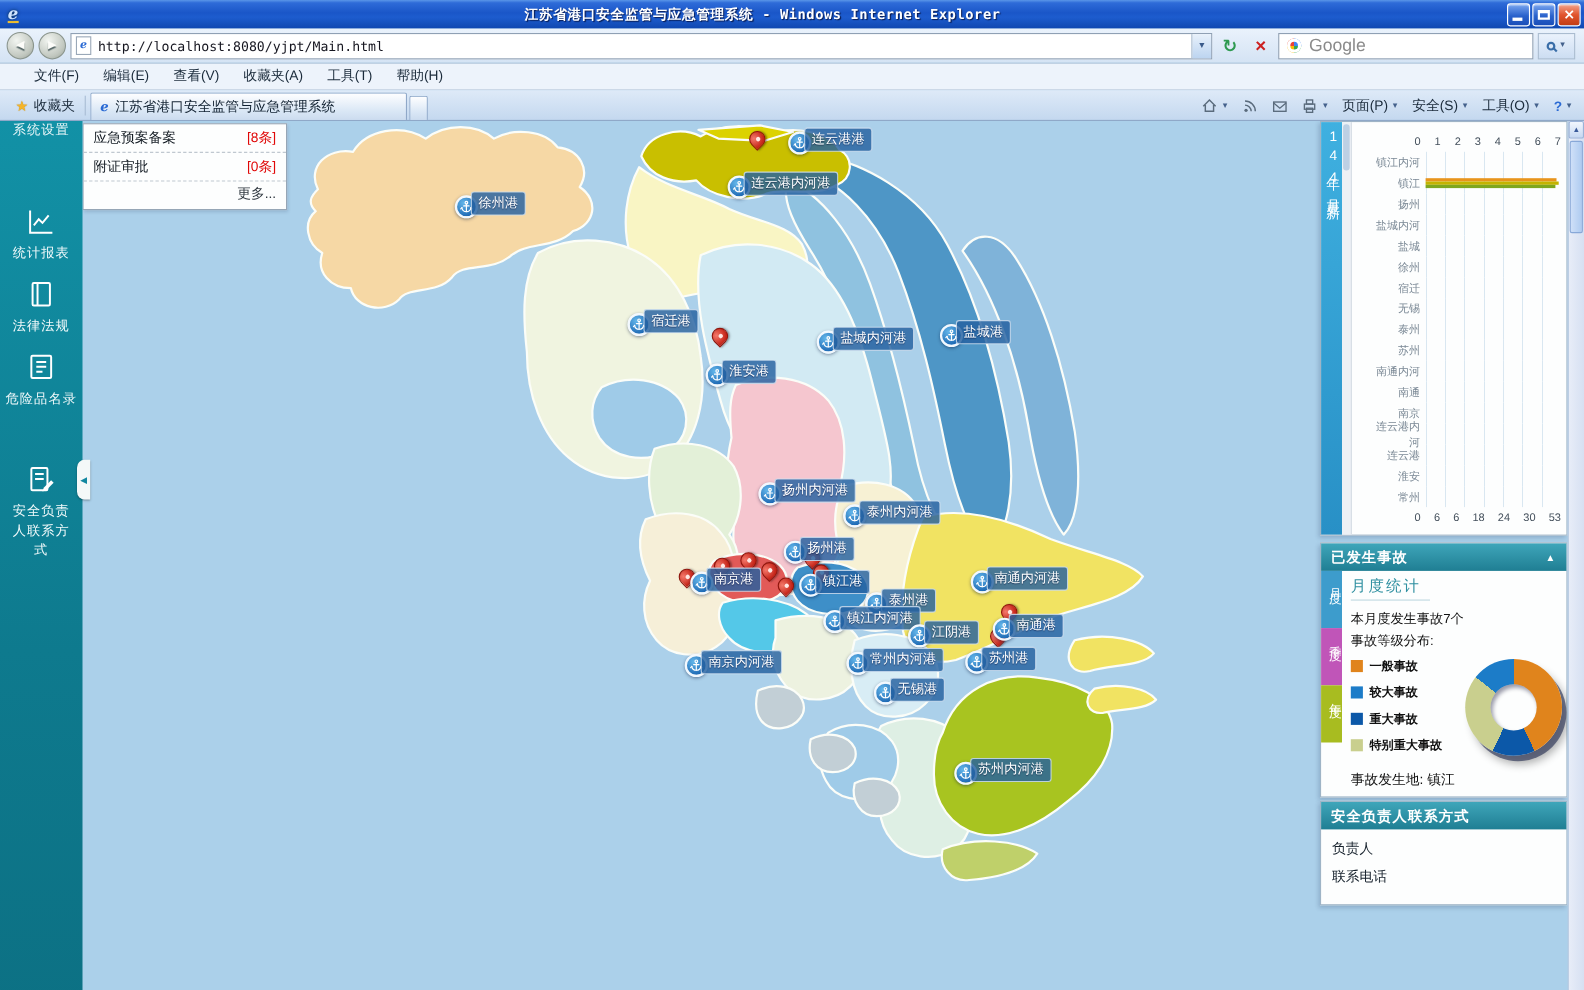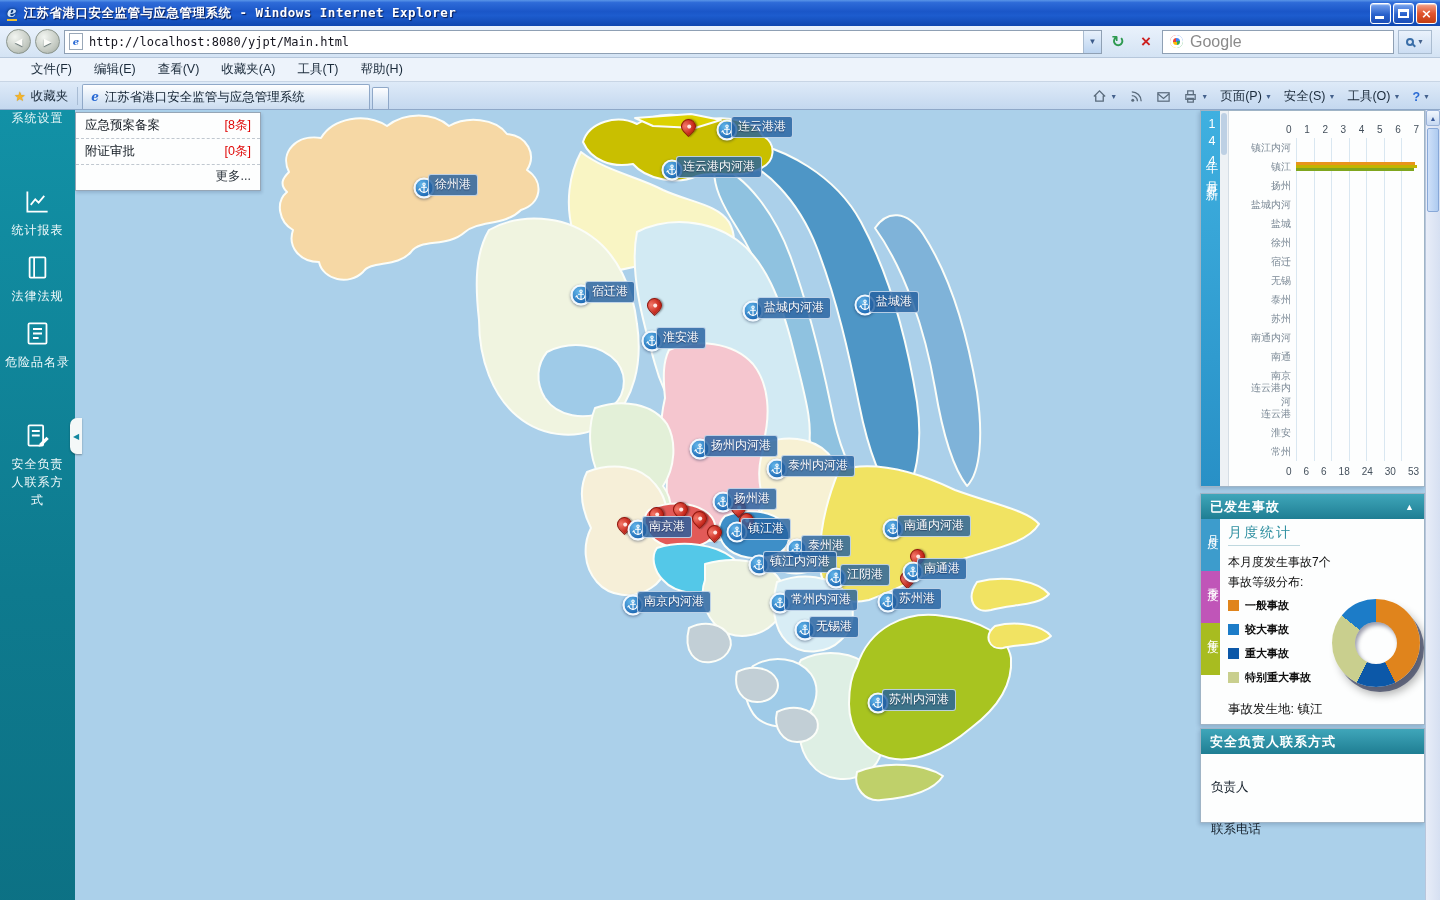--- a/index.html
+++ b/index.html
@@ -2,21 +2,21 @@
 <html><head>
 <meta charset="utf-8">
 <style>
   * { box-sizing: border-box; margin: 0; padding: 0; }
   html,body { width:1440px; height:900px; overflow:hidden; font-family:"Liberation Sans","DejaVu Sans",sans-serif; }
   body { background:#ABD0EA; }
 
   
   .titlebar { height:26px; background:linear-gradient(180deg,#5A96E8 0%,#2E6BD8 10%,#1A56C8 45%,#1D5CCE 60%,#0F47B0 100%); display:flex; align-items:center; padding:0 3px 0 7px; gap:7px; }
   .ie-logo { font:italic bold 15px "DejaVu Serif",serif; color:#CFE4FF; text-shadow:0 0 3px #023; border-bottom:2px solid #F0C030; line-height:14px; }
-  .title-text { color:#fff; font:bold 12.5px "DejaVu Sans Mono",monospace; text-shadow:1px 1px 1px rgba(0,0,30,.7); letter-spacing:.5px; flex:1; white-space:nowrap; overflow:hidden; }
+  .title-text { color:#fff; font:bold 12.5px "DejaVu Sans Mono",monospace; text-shadow:1px 1px 1px rgba(0,0,30,.7); letter-spacing:.5px; flex:1; white-space:nowrap; overflow:hidden;text-align:center; }
   .win-btns { display:flex; gap:2px; }
   .wb { width:21px; height:21px; border:1px solid #fff; border-radius:3px; display:flex; align-items:center; justify-content:center; position:relative; box-shadow:inset 0 1px 1px rgba(255,255,255,.55); }
   .wb-min,.wb-max { background:linear-gradient(180deg,#7AA6F0,#2A62CC 55%,#1A4EB8); }
   .wb-min i { position:absolute; left:4px; bottom:4px; width:9px; height:3px; background:#fff; }
   .wb-max i { width:11px; height:9px; border:2px solid #fff; border-top-width:3px; display:block; }
   .wb-close { background:linear-gradient(180deg,#F2A48C,#E1542E 50%,#C23D14); color:#fff; font:bold 13px/1 "DejaVu Sans",sans-serif; }
 
   
   .addrbar { height:32px; background:linear-gradient(180deg,#EAF2FC,#D4E3F4); border-bottom:1px solid #B6C7DB; display:flex; align-items:center; padding:0 8px 0 6px; gap:4px; }
   .nav-btn { width:25px; height:25px; flex:none; border-radius:50%; background:radial-gradient(circle at 35% 30%,#F2F5F1,#C2C8C0 65%,#99A198); border:1px solid #8A948C; color:#FDFDFA; text-shadow:0 1px 1px #566; font-size:10px; display:flex; align-items:center; justify-content:center; }
@@ -112,21 +112,21 @@
   .acc-dist { margin-top:3px; font-size:12px; color:#101010; }
   .acc-legend { margin-top:7px; display:flex; flex-direction:column; gap:9px; width:95px; }
   .legend-row { display:flex; align-items:center; gap:6px; }
   .legend-swatch { width:11px; height:11px; flex:none; }
   .legend-label { font-size:11px; font-weight:bold; color:#101010; white-space:nowrap; }
   .donut { position:absolute; right:4px; top:80px; width:88px; height:88px; border-radius:50%; box-shadow:4px 5px 0 0 rgba(16,26,66,.55), 6px 8px 8px rgba(0,0,0,.3); }
   .donut::after { content:''; position:absolute; inset:23px; background:#FDFEFE; border-radius:50%; box-shadow:inset 2px 3px 4px rgba(0,0,40,.4); }
   .acc-loc { position:absolute; left:8px; bottom:6px; font-size:12.5px; color:#101010; }
 
   .contact-panel { position:absolute; right:0; top:618px; width:225px; height:95px; background:#FDFEFE; border:1px solid #9FB4C6; z-index:10; box-shadow:-1px 2px 4px rgba(0,20,60,.18); }
-  .contact-row { padding:25px 10px 0; font-size:12.5px; color:#15202B; }
+  .contact-row { padding:9px 10px 0; font-size:12.5px; color:#15202B; }
 
   .footerbar { position:absolute; left:0; right:0; bottom:0; height:30px; background:linear-gradient(180deg,#35A0B0,#2B8FA0); display:flex; align-items:center; justify-content:center; color:#173A5E; font-size:12.5px; z-index:9; }
 
   .vscroll { width:15px; flex:none; background:linear-gradient(90deg,#E8EDF8,#D6E0F2); border-left:1px solid #B8C6DC; display:flex; flex-direction:column; }
   .sbtn { height:16px; background:linear-gradient(180deg,#F2F7FE,#C6D8F2); border:1px solid #9AB2D8; border-radius:2px; display:flex; align-items:center; justify-content:center; font-size:7px; color:#3A5A9A; flex:none; }
   .strack { flex:1; position:relative; }
   .sthumb { position:absolute; left:1px; right:1px; top:2px; height:84px; background:linear-gradient(90deg,#CFE0F8,#AECBF0); border:1px solid #88A8D8; border-radius:2px; }
 
   
   .statusbar { height:25px; background:linear-gradient(180deg,#F9F9F5,#E9E7DB); border-top:1px solid #B9B9A9; display:flex; align-items:center; padding:0 8px 0 10px; font-size:12px; color:#222; gap:10px; }

